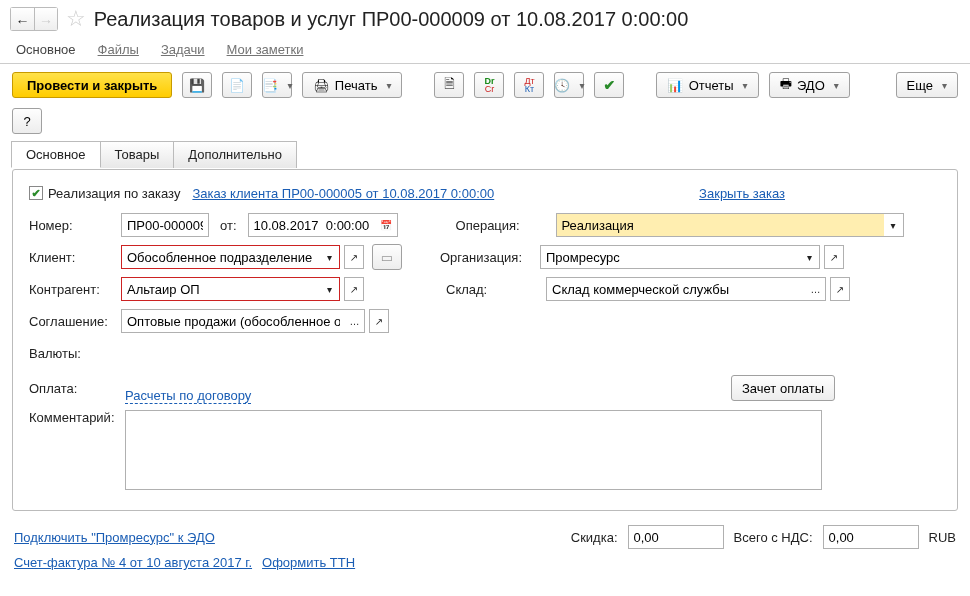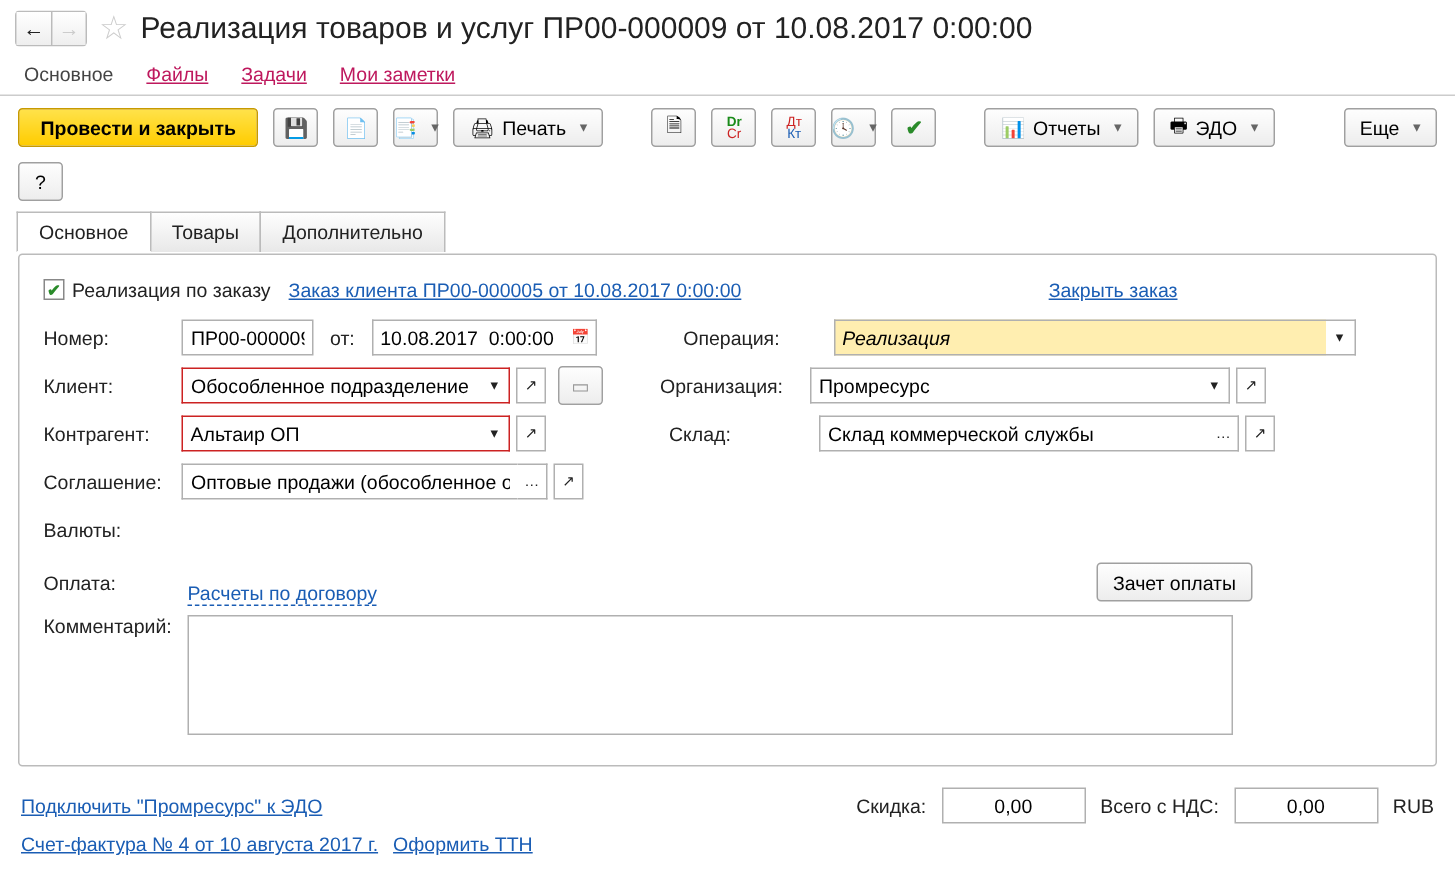--- a/index.html
+++ b/index.html
@@ -5,21 +5,21 @@
 * { box-sizing: border-box; margin: 0; padding: 0; }
 body { font-family: Arial, sans-serif; font-size: 13px; color: #222; background: #fff; width: 970px; height: 596px; }
 .header { display: flex; align-items: center; padding: 6px 10px; gap: 8px; }
 .nav-btn { width: 24px; height: 24px; border: 1px solid #bbb; background: linear-gradient(#fff,#eee); display: inline-flex; align-items: center; justify-content: center; cursor: pointer; border-radius: 2px; font-size: 14px; }
 .nav-group { display: flex; border-radius: 3px; overflow: hidden; }
 .nav-group .nav-btn { border-radius: 0; border-right: none; }
 .nav-group .nav-btn:last-child { border-right: 1px solid #bbb; }
 .star-icon { color: #ccc; font-size: 22px; }
 .page-title { font-size: 20px; font-weight: normal; }
 .top-tabs { display: flex; gap: 22px; padding: 4px 16px 6px; border-bottom: 1px solid #ccc; font-size: 13px; }
-.top-tab { color: #be185d; text-decoration: underline; cursor: pointer; }
+.top-tab { color: #737373; text-decoration: underline; cursor: pointer; }
 .top-tab.active { color: #444; text-decoration: none; }
 .toolbar { display: flex; align-items: center; padding: 8px 12px; gap: 10px; flex-wrap: wrap; }
 .btn { height: 26px; padding: 0 10px; border: 1px solid #a0a0a0; background: linear-gradient(#fefefe,#ededed); display: inline-flex; align-items: center; gap: 5px; cursor: pointer; border-radius: 3px; font-size: 13px; }
 .btn-primary { background: linear-gradient(#ffe24a,#ffcc00); border-color: #c79a00; font-weight: bold; padding: 0 14px; }
 .btn-icon { width: 30px; padding: 0; justify-content: center; }
 .dropdown-arrow::after { content: "▾"; font-size: 10px; margin-left: 4px; color: #666; }
 .spacer { flex: 1; }
 .form-area { border: 1px solid #bbb; margin: 0 12px 8px; border-radius: 3px; padding-top: 0; }
 .subtabs { display: flex; position: relative; top: -1px; margin-left: -1px; }
 .subtab { padding: 5px 14px; border: 1px solid #bbb; background: linear-gradient(#fefefe,#e8e8e8); cursor: pointer; border-bottom: none; margin-right: -1px; font-size: 13px; }
@@ -39,21 +39,21 @@
 .input-combo .addon.sep { margin-left: 4px; }
 .red-border .input, .red-border .addon:not(.sep) { border-color: #c22; }
 .checkbox { display: inline-flex; align-items: center; gap: 5px; }
 .checkbox .box { width: 14px; height: 14px; border: 1px solid #888; display: inline-flex; align-items: center; justify-content: center; color: #2a8b2a; font-size: 11px; font-weight: bold; }
 .link { color: #1a5db4; text-decoration: underline; cursor: pointer; }
 .link-dashed { color: #1a5db4; border-bottom: 1px dashed #1a5db4; cursor: pointer; text-decoration: none; margin-top: 16px; }
 .yellow-input { background: #ffeeb0 !important; }
 textarea.input { height: 80px; padding: 4px 5px; resize: none; font-family: Arial; }
 .footer { padding: 6px 14px; display: flex; flex-direction: column; gap: 6px; }
 .footer-row { display: flex; align-items: center; gap: 10px; }
-.num-input { text-align: center; width: 96px; }
+.num-input { text-align: left; width: 96px; }
 .green-check { color: #2a8b2a; font-size: 14px; font-weight: bold; }
 .dr-cr { font-size: 9px; line-height: 8px; }
 .dr { color: #1a8b1a; font-weight: bold; } .cr { color: #c22; }
 </style>
 </head>
 <body>
 
 <div class="header">
   <div class="nav-group">
     <div class="nav-btn">←</div>
@@ -145,21 +145,21 @@
         <span style="margin:0 3px">от:</span>
         <div class="input-combo">
           <input class="input" style="width: 130px;" value="10.08.2017  0:00:00">
           <div class="addon ext">📅</div>
         </div>
       </div>
       <div style="width:34px"></div>
       <div class="col-right">
         <span class="label-r">Операция:</span>
         <div class="input-combo">
-          <input class="input yellow-input" style="width: 328px; font-style: italic;" value="Реализация">
+          <input class="input yellow-input" style="width: 328px;" value="Реализация">
           <div class="addon ext">▾</div>
         </div>
       </div>
     </div>
 
     <div class="row">
       <div class="col-left">
         <span class="label">Клиент:</span>
         <div class="input-combo red-border">
           <input class="input" style="width: 199px;" value="Обособленное подразделение Ал">

